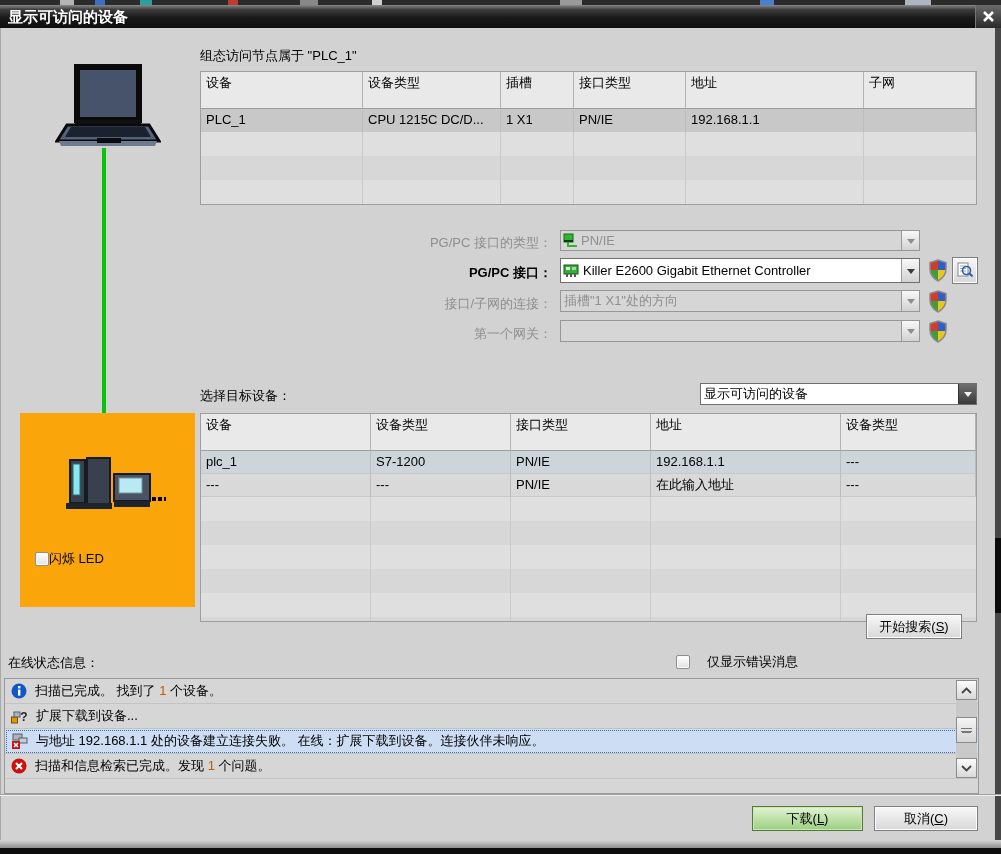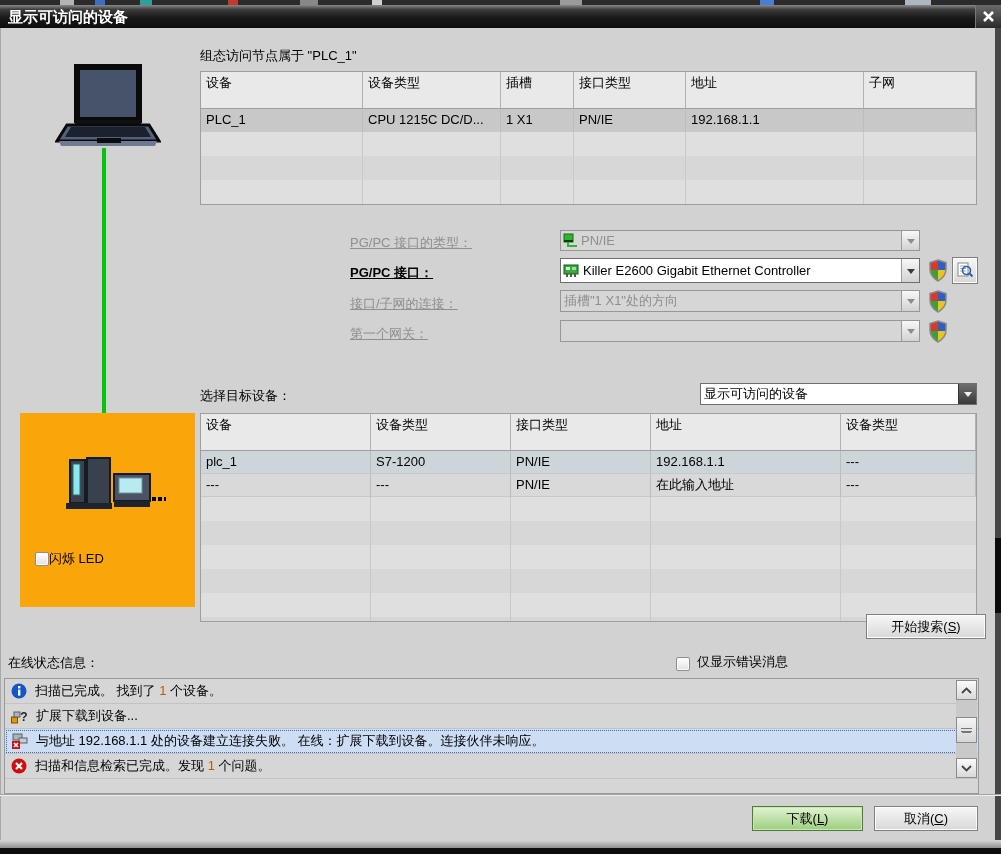--- a/index.html
+++ b/index.html
@@ -37,21 +37,21 @@
         font-size:13px; line-height:21px; height:37px; padding:0 5px; white-space:nowrap; overflow:hidden; }
   .td { border-right:1px solid #bcbcbc; border-bottom:1px solid #c8c8c8;
         font-size:13px; line-height:22px; height:23px; padding:0 5px; white-space:nowrap; overflow:hidden; }
   .rowdark .td { background:#c8c8c8; }
   .rowblue .td { background:#ccd5da; }
   .rowlite .td { background:#d9d9d9; }
   .filler { position:relative; background:repeating-linear-gradient(to bottom,#dfdfdf 0 24px,#d7d7d7 24px 48px); }
   .vline { position:absolute; top:0; bottom:0; width:1px; background:#c9c9c9; }
 
   
-  .pg-label { position:absolute; left:350px; width:202px; font-size:13px; white-space:nowrap;text-decoration:underline; }
+  .pg-label { position:absolute; left:350px; width:202px; text-align:right; font-size:13px; white-space:nowrap; }
   .field { position:absolute; left:560px; width:360px; border:1px solid #979797; background:#d6d6d6;
            display:flex; align-items:center; font-size:13px; overflow:hidden; }
   .field .txt { flex:1; padding:0 3px; white-space:nowrap; overflow:hidden; }
   .field.active { background:#fff; border-color:#6e6e6e;justify-content:space-between; }
   .dd-btn { width:18px; align-self:stretch; background:linear-gradient(#f8f8f8,#d2d2d2);
             border-left:1px solid #9a9a9a; display:flex; align-items:center; justify-content:center; }
   .dd-btn.dark { background:linear-gradient(#6f6f6f,#3a3a3a); border-left:1px solid #333; }
   .tri { width:0; height:0; border:4px solid transparent; border-top:5px solid #3c3c3c; margin-top:5px; }
   .tri.dim2 { border-top-color:#8d8d8d; }
   .tri.white { border-top-color:#f2f2f2; }
@@ -302,28 +302,28 @@
     <div class="td">---</div>
   </div>
   <div class="filler" style="height:124px">
     <div class="vline" style="left:169px"></div>
       <div class="vline" style="left:309px"></div>
     <div class="vline" style="left:449px"></div>
       <div class="vline" style="left:639px"></div>
   </div>
 </div>
 
-<div class="btn" style="left:866px;top:614px;width:120px;height:25px">
+<div class="btn" style="left:866px;top:614px;width:96px;height:25px">
   <span>开始搜索(</span>
     <span class="u">S</span>
     <span>)</span>
 </div>
 
 <div class="abs label13" style="left:8px;top:654px">在线状态信息：</div>
-<div class="abs" style="left:676px;top:653px;display:flex;align-items:flex-end;gap:7px">
+<div class="abs" style="left:676px;top:653px;display:flex;align-items:center;gap:17px">
   <div class="cb"></div>
   <span class="label13">仅显示错误消息</span>
 </div>
 
 <div class="abs" id="msg-list">
   <div class="msg-row">
     <span class="ic">
       <svg width="16" height="16" viewBox="0 0 16 16">
           <circle cx="8" cy="8" r="7.5" fill="#1356c8"></circle>
       <rect x="7" y="3" width="2.4" height="2.4" fill="#fff"></rect>

